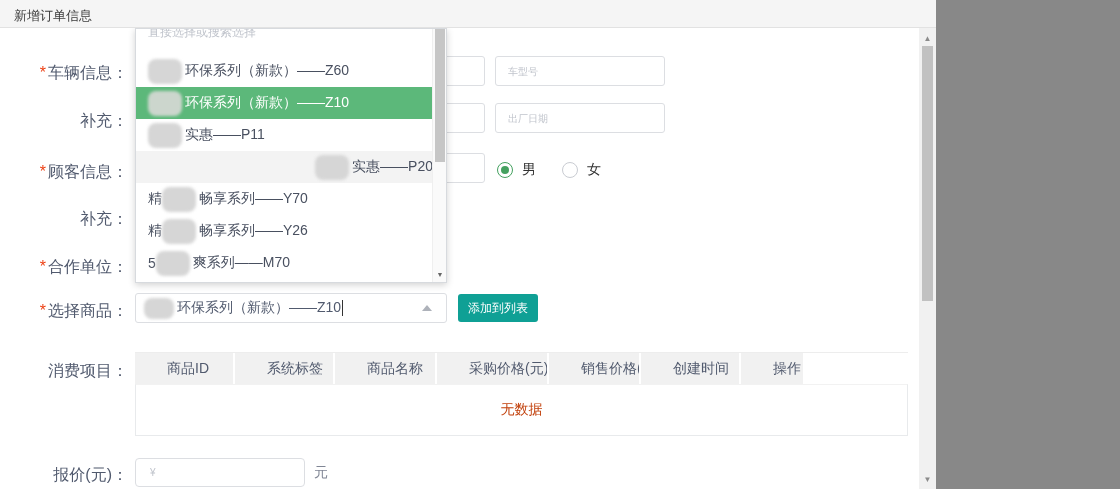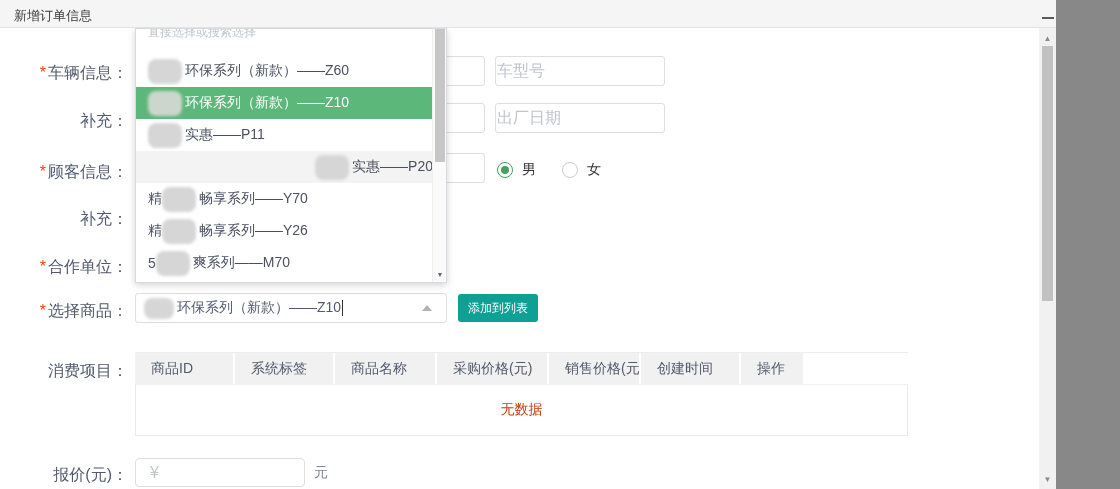--- a/index.html
+++ b/index.html
@@ -1,17 +1,17 @@
 <!DOCTYPE html>
 <html style="--green: #5cb87a; --teal: #0fa095; --rgreen: #44a15f; --red: #ed4014;"><head>
 <meta charset="utf-8">
 <style>
   * { margin:0; padding:0; box-sizing:border-box; }
   body { background:#888; font-family:"Liberation Sans","DejaVu Sans",sans-serif; }
-  .window { position:relative; width:1056px; height:489px; background:#fff; overflow:hidden;
+  .window { position:relative; width:936px; height:489px; background:#fff; overflow:hidden;
             font-family:"Liberation Sans","DejaVu Sans",sans-serif; }
 
   
   .titlebar { position:absolute; left:0; top:0; width:1120px; height:28px;
               background:#f5f5f5; border-bottom:1px solid #e2e2e2; z-index:40; }
   .title { position:absolute; left:14px; top:7px; font-size:13px; color:#3c3c3c; }
   .win-controls { position:absolute; right:10px; top:0; height:28px; display:flex; align-items:center; gap:16px; }
   .ico-min { display:inline-block; width:12px; height:2px; background:#5a5a5a; }
   .ico-close { font-size:17px; color:#5a5a5a; line-height:1; font-weight:400; }
 
@@ -22,21 +22,21 @@
   .sb-arrow.up { top:2px; } .sb-arrow.down { bottom:2px; }
   .sb-thumb { position:absolute; left:3px; top:18px; width:11px; height:255px; background:#c1c1c1; }
 
   
   .flabel { position:absolute; left:0; width:128px; text-align:right;
             font-size:16px; color:#515a6e; white-space:nowrap; }
   .req { color:var(--red,#ed4014); margin-right:2px; }
 
   
   .ipt { position:absolute; border:1px solid #dcdee2; border-radius:3px; background:#fff;
-         font-size:16px; color:#515a6e; padding:0 1px; outline:none;
+         font-size:10px; color:#515a6e; padding:0 12px; outline:none;
          font-family:"Liberation Sans","DejaVu Sans",sans-serif; }
   .ipt::placeholder { color:#c0c4cc; opacity:1; }
   .under { z-index:1; }
 
   
   .radio-group { position:absolute; left:497px; top:161px; display:flex; align-items:center; gap:26px; z-index:1; }
   .radio { display:flex; align-items:center; gap:9px; }
   .radio-outer { width:16px; height:16px; border-radius:50%; background:#fff; position:relative; }
   .radio-outer.on  { border:1px solid var(--rgreen,#44a15f); }
   .radio-outer.off { border:1px solid #c9ccd2; }
@@ -74,21 +74,21 @@
               border-bottom:6px solid #aeb2ba; }
   .add-btn { position:absolute; left:458px; top:294px; width:80px; height:28px;
              background:var(--teal,#0fa095); color:#fff; font-size:12px; border:none; border-radius:3px;
              display:flex; align-items:center; justify-content:center; cursor:pointer;
              font-family:"Liberation Sans","DejaVu Sans",sans-serif; }
 
   
   .ptable { position:absolute; left:135px; top:352px; width:773px; }
   .thead { display:flex; height:32px; border-top:1px solid #ededed; }
   .th { background:#f1f1f1; color:#515a6e; font-size:14px; line-height:31px;
-        padding-left:16px; border-right:2px solid #fff; overflow:hidden; white-space:nowrap; }
+        padding-left:32px; border-right:2px solid #fff; overflow:hidden; white-space:nowrap; }
   .th:last-child { border-right:none; }
   .tbody-empty { height:52px; border:1px solid #e8eaec; border-top:1px solid #f2f2f2;
                  display:flex; align-items:center; justify-content:center;
                  font-size:14px; color:#c2410c; background:#fff; }
 
   
   .quote-suffix { position:absolute; left:314px; top:464px; font-size:14px; color:#808695; }
 </style>
 </head>
 <body>

